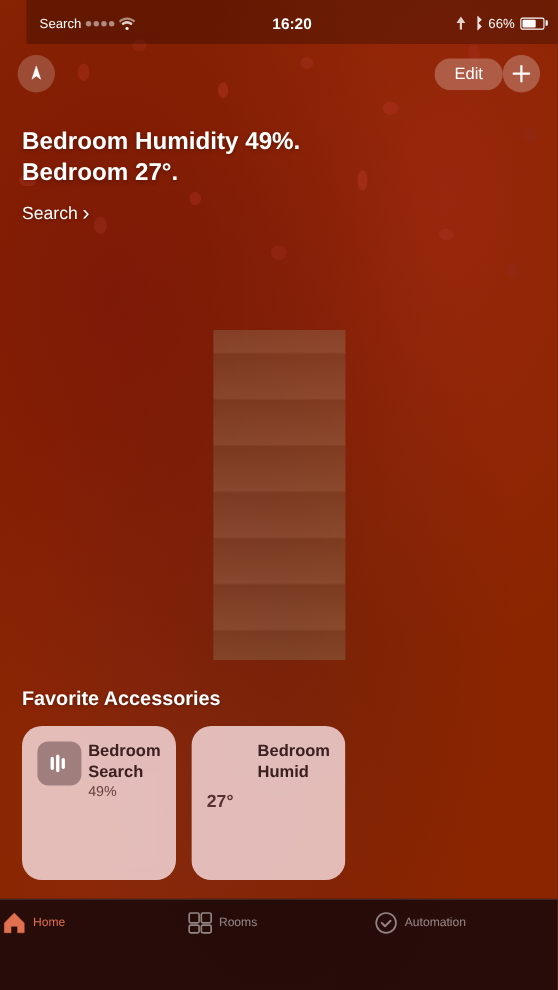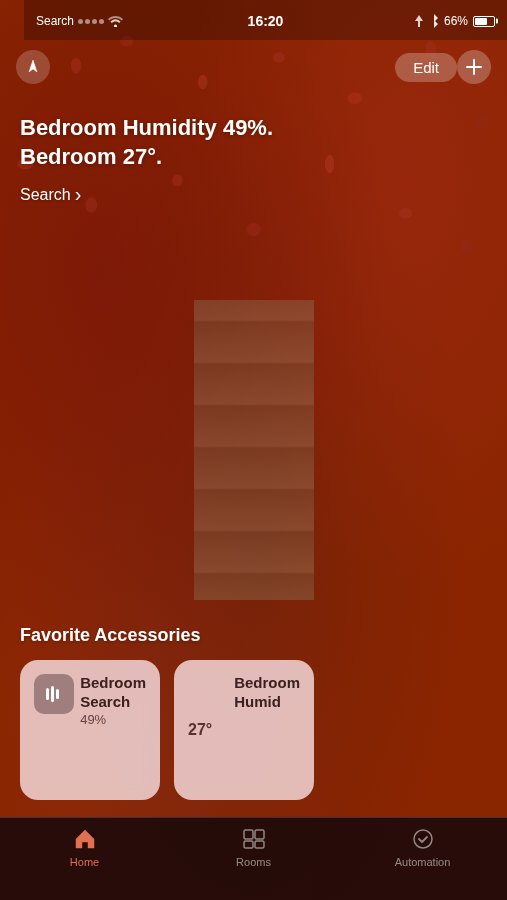--- a/index.html
+++ b/index.html
@@ -326,21 +326,21 @@
       border-top: 0.5px solid rgba(255,255,255,0.15);
       display: flex;
       align-items: flex-start;
       padding-top: 8px;
       z-index: 20;
     }
 
     .tab-item {
       flex: 1;
       display: flex;
-      flex-direction: column;
+      flex-direction: row;
       align-items: center;
       gap: 4px;
       cursor: pointer;
     }
 
     .tab-icon {
       width: 26px;
       height: 26px;
       display: flex;
       align-items: center;

